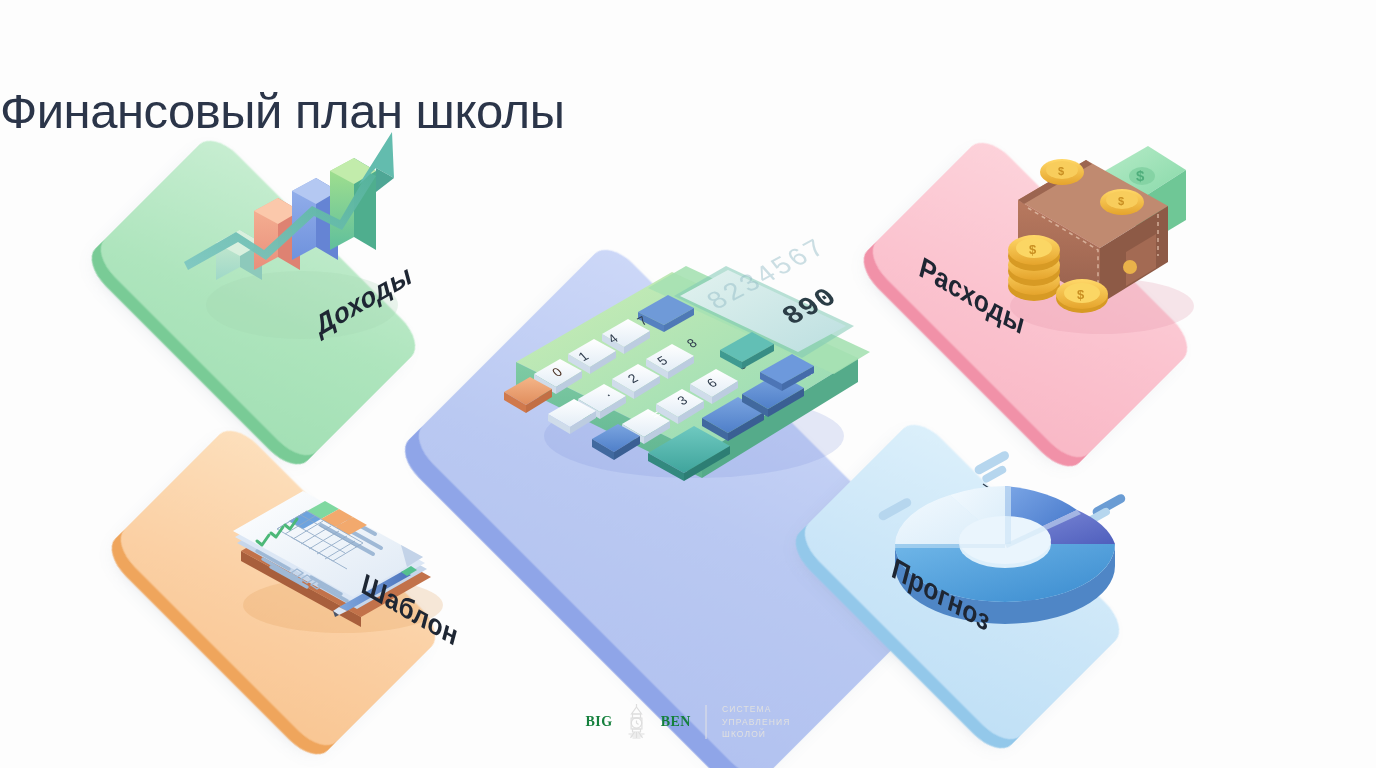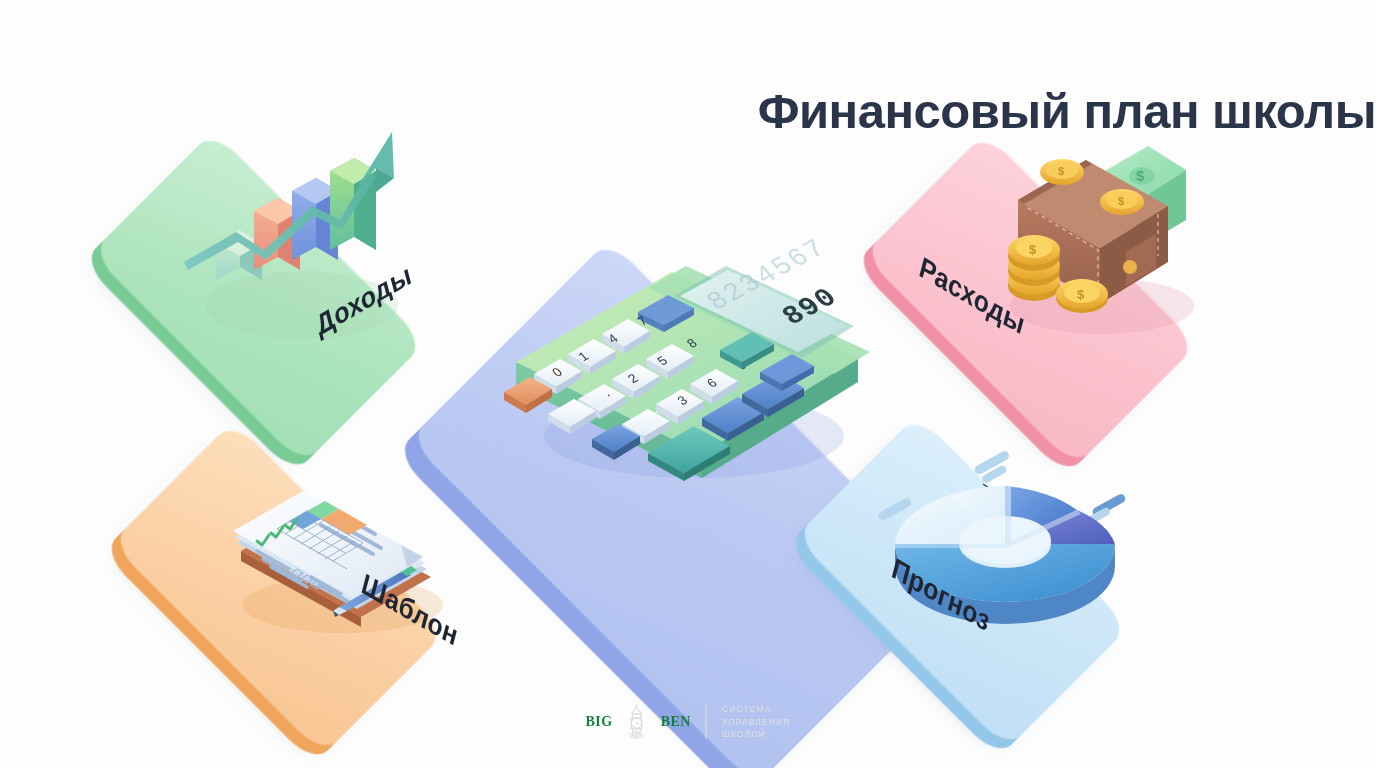--- a/index.html
+++ b/index.html
@@ -22,23 +22,23 @@
     inset: 0;
     background: #fdfdfd;
   }
 
   
   #page-title {
     position: absolute;
     top: 50px;
     left: 0;
     width: 100%;
-    text-align: right;
+    text-align: left;
     font-size: 49px;
-    font-weight: bold;
+    font-weight: normal;
     letter-spacing: -0.5px;
     color: #2b3549;
     white-space: nowrap;
   }
 
   
   .tile {
     position: absolute;
     width: 300px;
     height: 300px;

